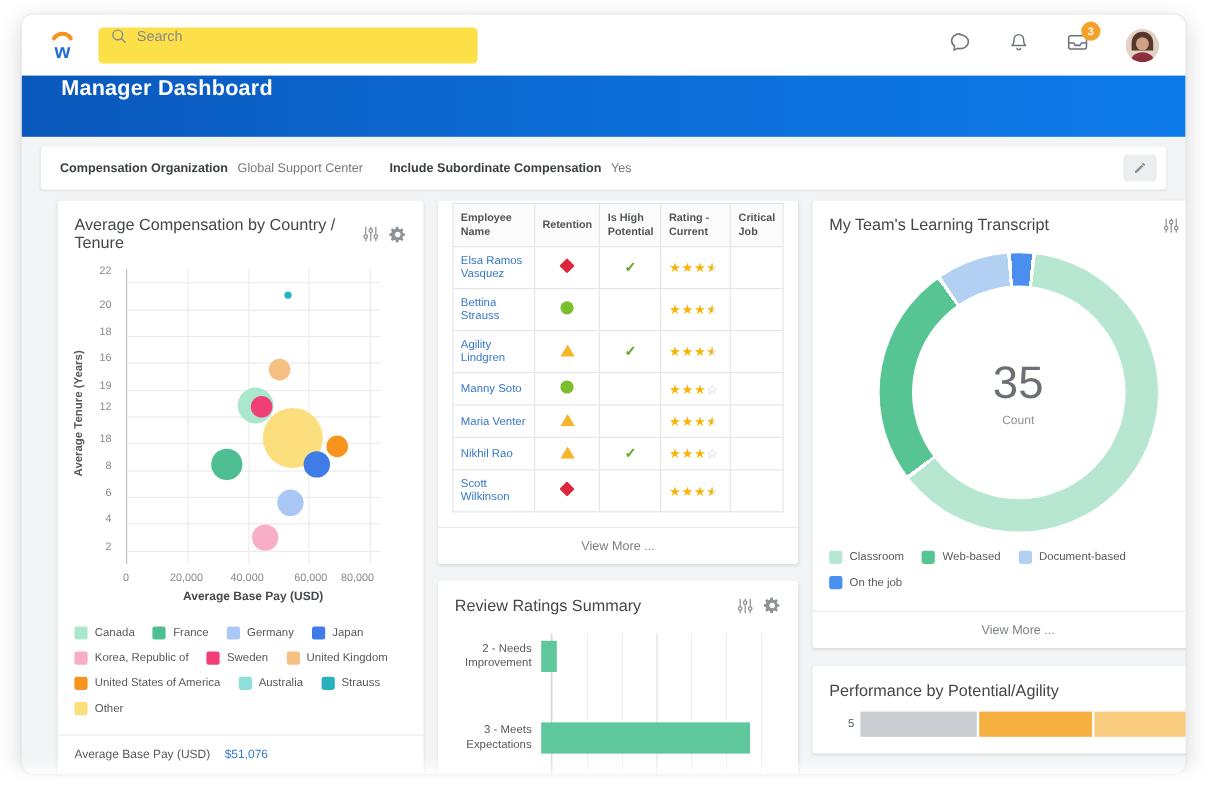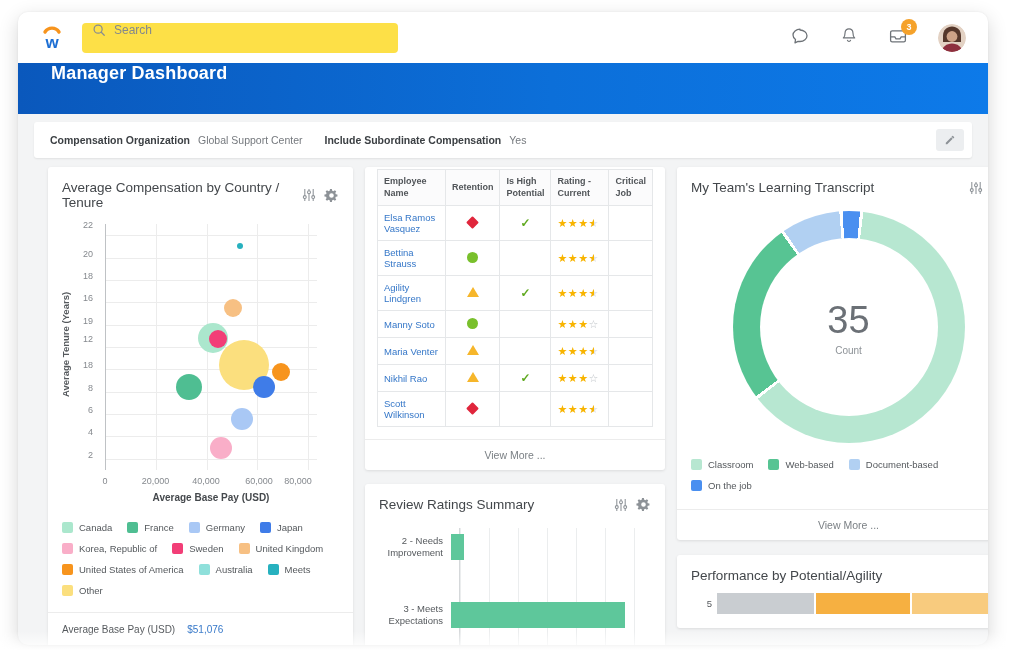--- a/index.html
+++ b/index.html
@@ -299,21 +299,21 @@
               <span class="legend-item">
                 <span class="legend-swatch" style="background: rgb(247, 148, 29);"></span>
                 <span>United States of America</span>
               </span>
               <span class="legend-item">
                 <span class="legend-swatch" style="background: rgb(143, 224, 219);"></span>
                 <span>Australia</span>
               </span>
               <span class="legend-item">
                 <span class="legend-swatch" style="background: rgb(39, 177, 191);"></span>
-                <span>Meets</span>
+                <span>Strauss</span>
               </span>
               <span class="legend-item">
                 <span class="legend-swatch" style="background: rgb(251, 223, 126);"></span>
                 <span>Other</span>
               </span>
             </div>
 
           <div class="comp-stats">
               <div class="stat-row">
                 <span class="slabel">Average Base Pay (USD)</span>

